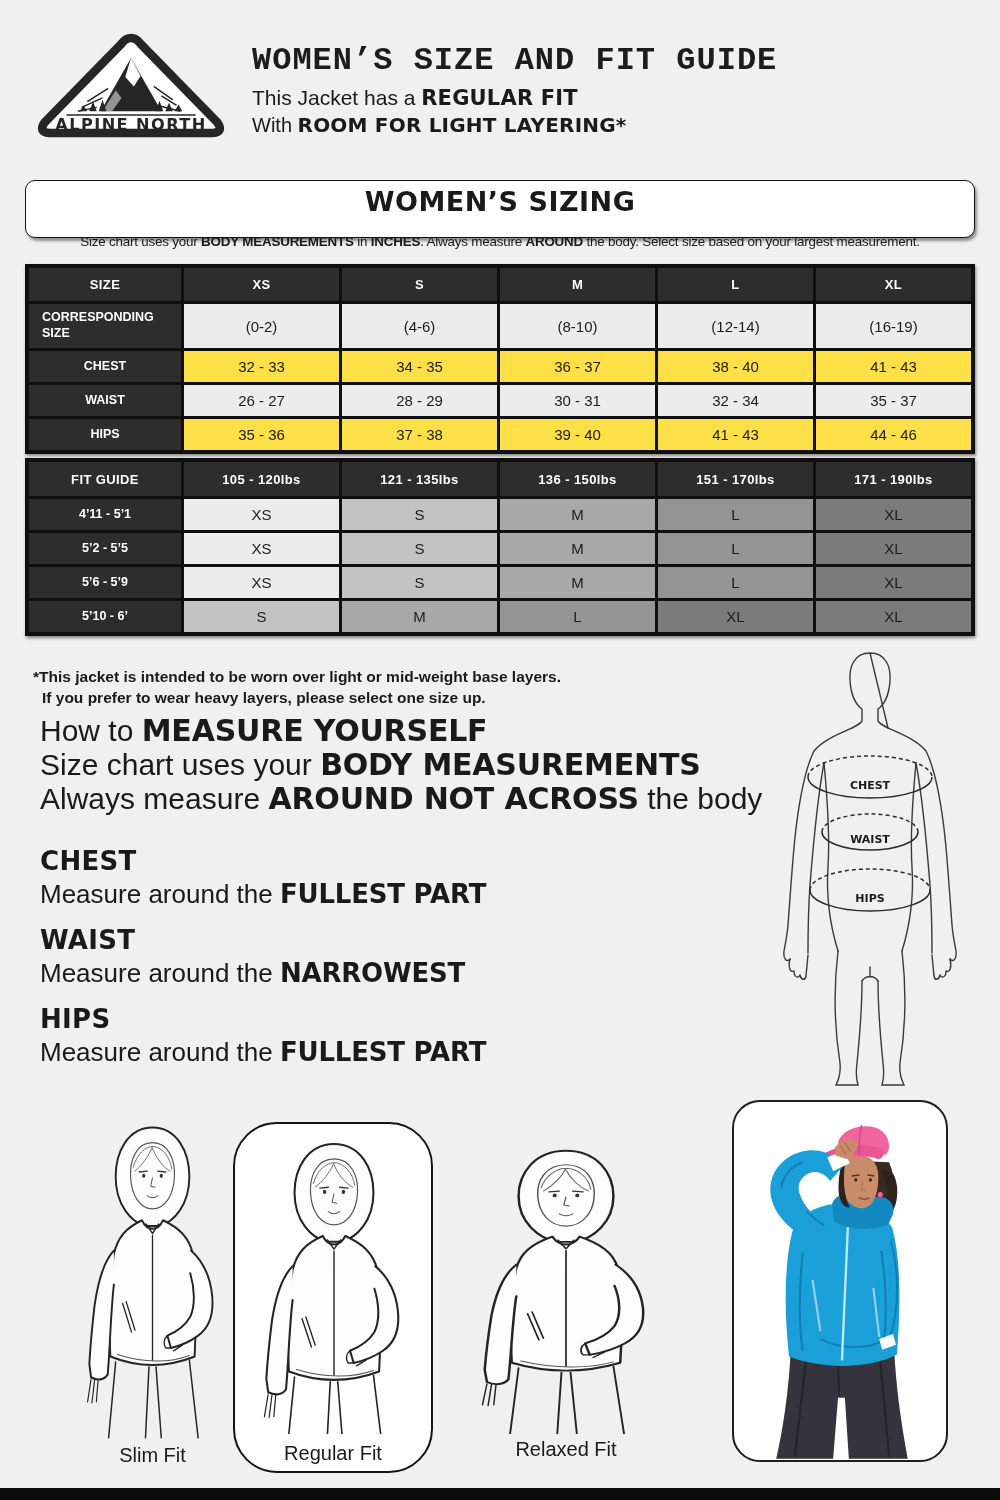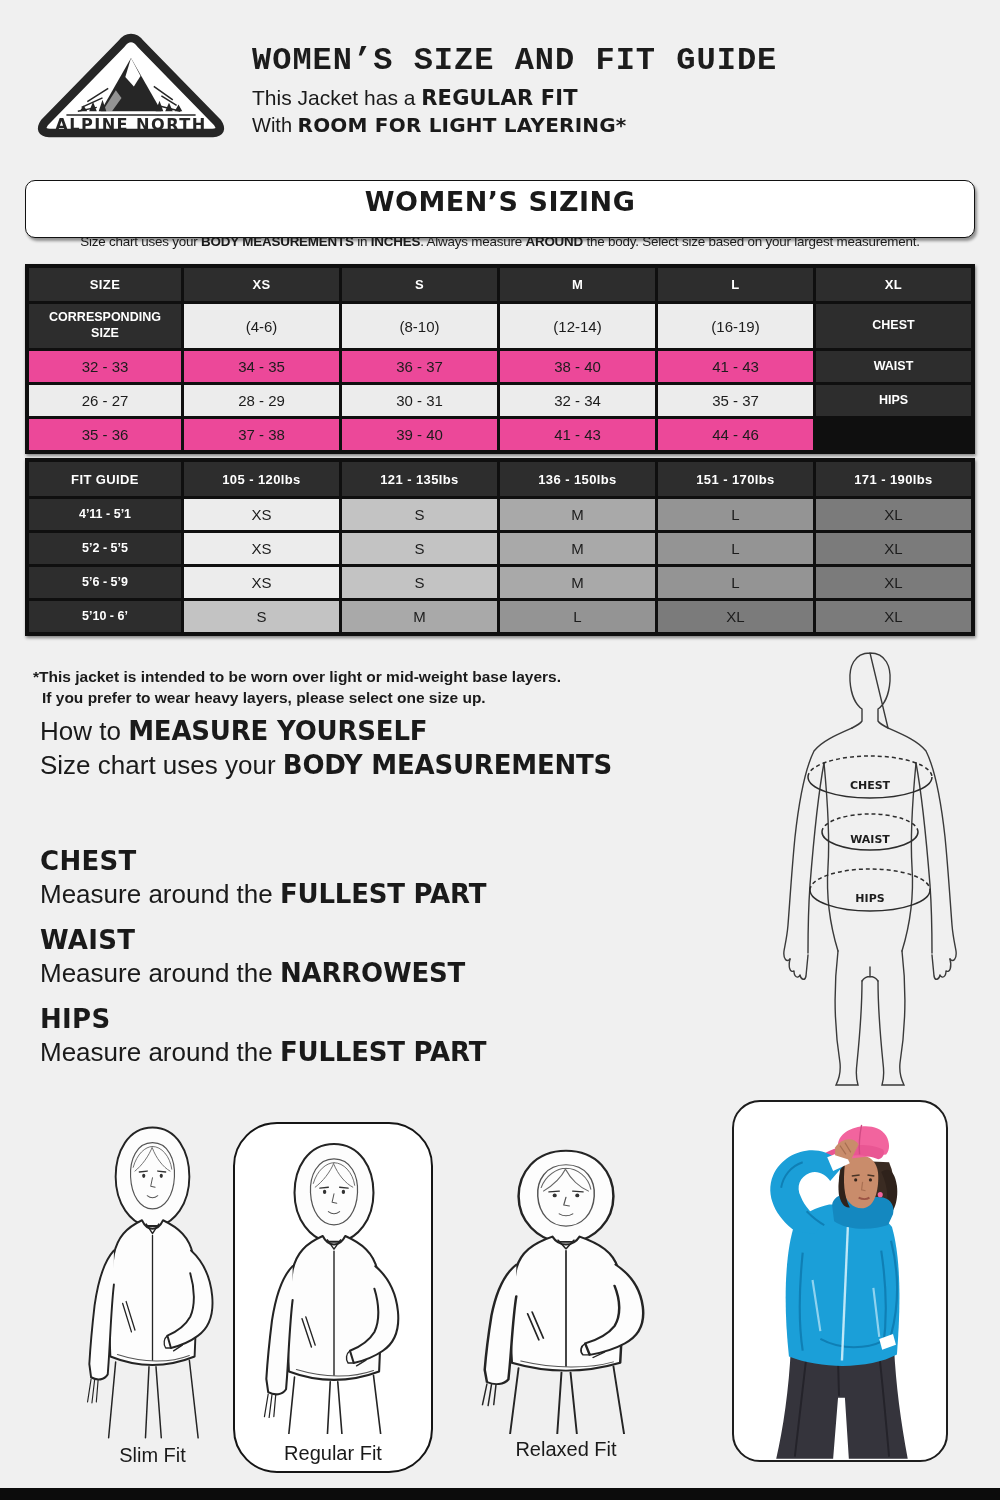--- a/index.html
+++ b/index.html
@@ -17,33 +17,33 @@
   .sizebox{left:25px;top:180px;width:950px;height:58px;background:#fff;border:1.5px solid #111;
     border-radius:10px;box-shadow:2px 3px 3px rgba(0,0,0,.4);box-sizing:border-box;text-align:center;}
   .sizebox h2{margin:5px 0 1px;font-family:"DejaVu Sans",sans-serif;font-size:27px;letter-spacing:.5px;}
   .sizebox p{margin:17px;font-size:13.4px;letter-spacing:-.2px;}
 
   
   .tbl{display:grid;grid-template-columns:152px repeat(5,1fr);gap:3px;background:#0f0f0f;
     border:4px solid #0f0f0f;box-shadow:1px 2px 3px rgba(0,0,0,.45);}
   .tbl1{left:25px;top:264px;width:942px;grid-template-rows:33px 44px 31px 31px 31px;}
   .tbl2{left:25px;top:458px;width:942px;grid-template-rows:34px 31px 31px 31px 31px;}
-  .c{display:flex;align-items:center;justify-content:center;text-align:center;}
+  .c{display:flex;align-items:center;justify-content:center;}
   .hc,.lc{background:#2d2d2d;color:#fff;font-weight:bold;}
   .hc{font-size:13px;letter-spacing:.4px;}
   .lc{font-size:12.5px;line-height:1.25;padding:0 13px;}
   .vc{font-size:15px;color:#1c1c1c;}
-  .v-light{background:#ececec;} .v-gray{background:#ec4899;}
+  .v-light{background:#ececec;} .v-gray{background:#fde047;}
   .sh-xs{background:#ececec;} .sh-s{background:#c3c3c3;} .sh-m{background:#a9a9a9;}
   .sh-l{background:#949494;} .sh-xl{background:#7b7b7b;}
 
   
   .footnote{left:33px;top:660px;font-size:15.5px;font-weight:bold;line-height:21px;margin-top:6px;}
   .footnote .l2{padding-left:9px;}
-  .howto{left:40px;top:714px;font-size:26px;line-height:34px;}
+  .howto{left:40px;top:714px;font-size:30px;line-height:34px;}
   .howto b,.msec p b{font-family:"DejaVu Sans",sans-serif;letter-spacing:-.2px;}
   .msec h3{margin:0;font-family:"DejaVu Sans",sans-serif;font-size:26px;letter-spacing:.3px;}
   .msec p{margin:3px 0 0;font-size:26px;}
   .msec1{left:40px;top:846px;} .msec2{left:40px;top:925px;} .msec3{left:40px;top:1004px;}
 
   
   .fitlabel{font-weight:normal;font-size:20px;text-align:center;}
   .regbox{left:233px;top:1122px;width:200px;height:351px;background:#fff;border:2px solid #151515;
     border-radius:44px;box-sizing:border-box;}
   .photobox{left:732px;top:1100px;width:216px;height:362px;background:#fff;border:2px solid #1d1d1d;
@@ -106,20 +106,21 @@
 
   <div class="abs tbl tbl1">
     <div class="c hc">SIZE</div>
     <div class="c hc">XS</div>
     <div class="c hc">S</div>
     <div class="c hc">M</div>
     <div class="c hc">L</div>
     <div class="c hc">XL</div>
 
     <div class="c lc">CORRESPONDING SIZE</div>
+    <div class="c vc v-light">(0-2)</div>
     <div class="c vc v-light">(4-6)</div>
     <div class="c vc v-light">(8-10)</div>
     <div class="c vc v-light">(12-14)</div>
     <div class="c vc v-light">(16-19)</div>
 
     <div class="c lc">CHEST</div>
     <div class="c vc v-gray">32 - 33</div>
     <div class="c vc v-gray">34 - 35</div>
     <div class="c vc v-gray">36 - 37</div>
     <div class="c vc v-gray">38 - 40</div>
@@ -178,20 +179,21 @@
   </div>
 
   <div class="abs footnote">
     <div>*This jacket is intended to be worn over light or mid-weight base layers.</div>
     <div class="l2">If you prefer to wear heavy layers, please select one size up.</div>
   </div>
 
   <div class="abs howto">
     <div><span>How to </span><b>MEASURE YOURSELF</b></div>
     <div><span>Size chart uses your </span><b>BODY MEASUREMENTS</b></div>
+    <div><span>Always measure </span><b>AROUND NOT ACROSS</b><span> the body</span></div>
   </div>
 
   <div class="abs msec msec1">
     <h3>CHEST</h3>
     <p><span>Measure around the </span><b>FULLEST PART</b></p>
   </div>
   <div class="abs msec msec2">
     <h3>WAIST</h3>
     <p><span>Measure around the </span><b>NARROWEST</b></p>
   </div>

